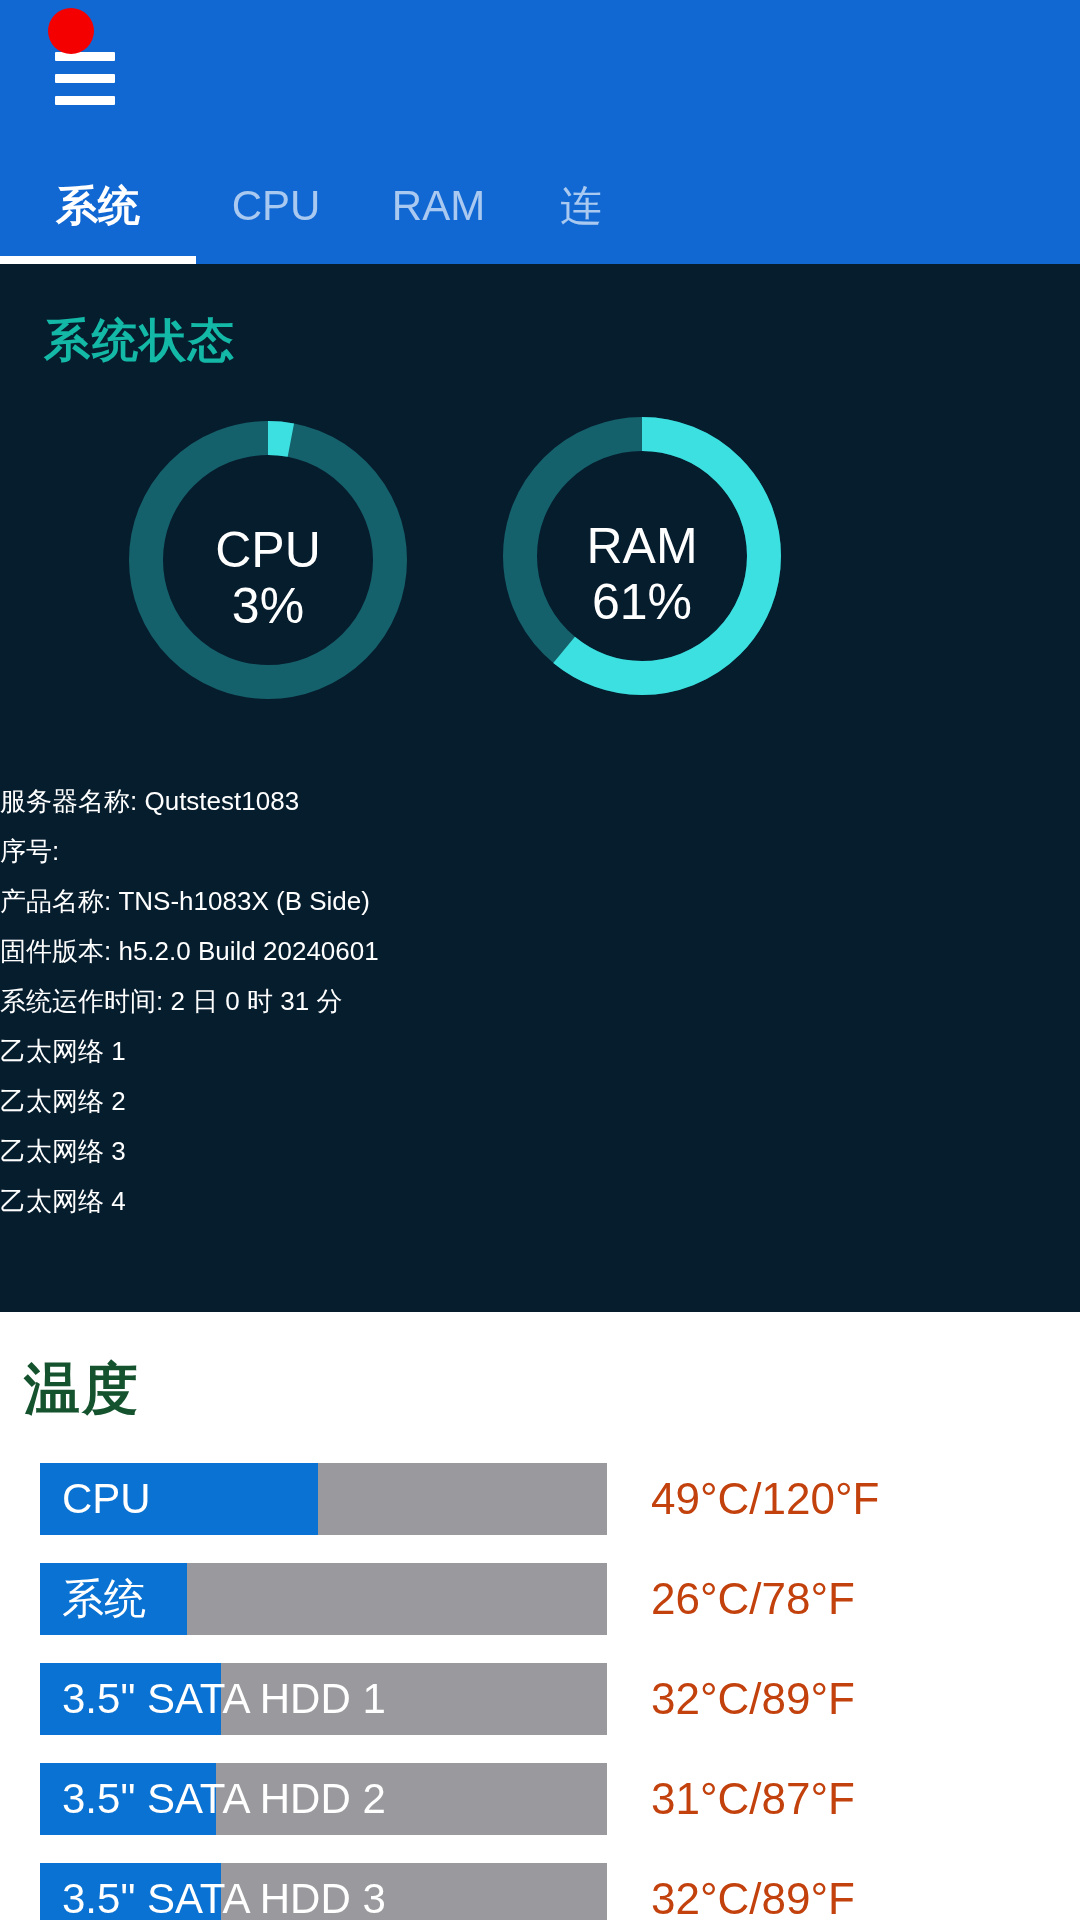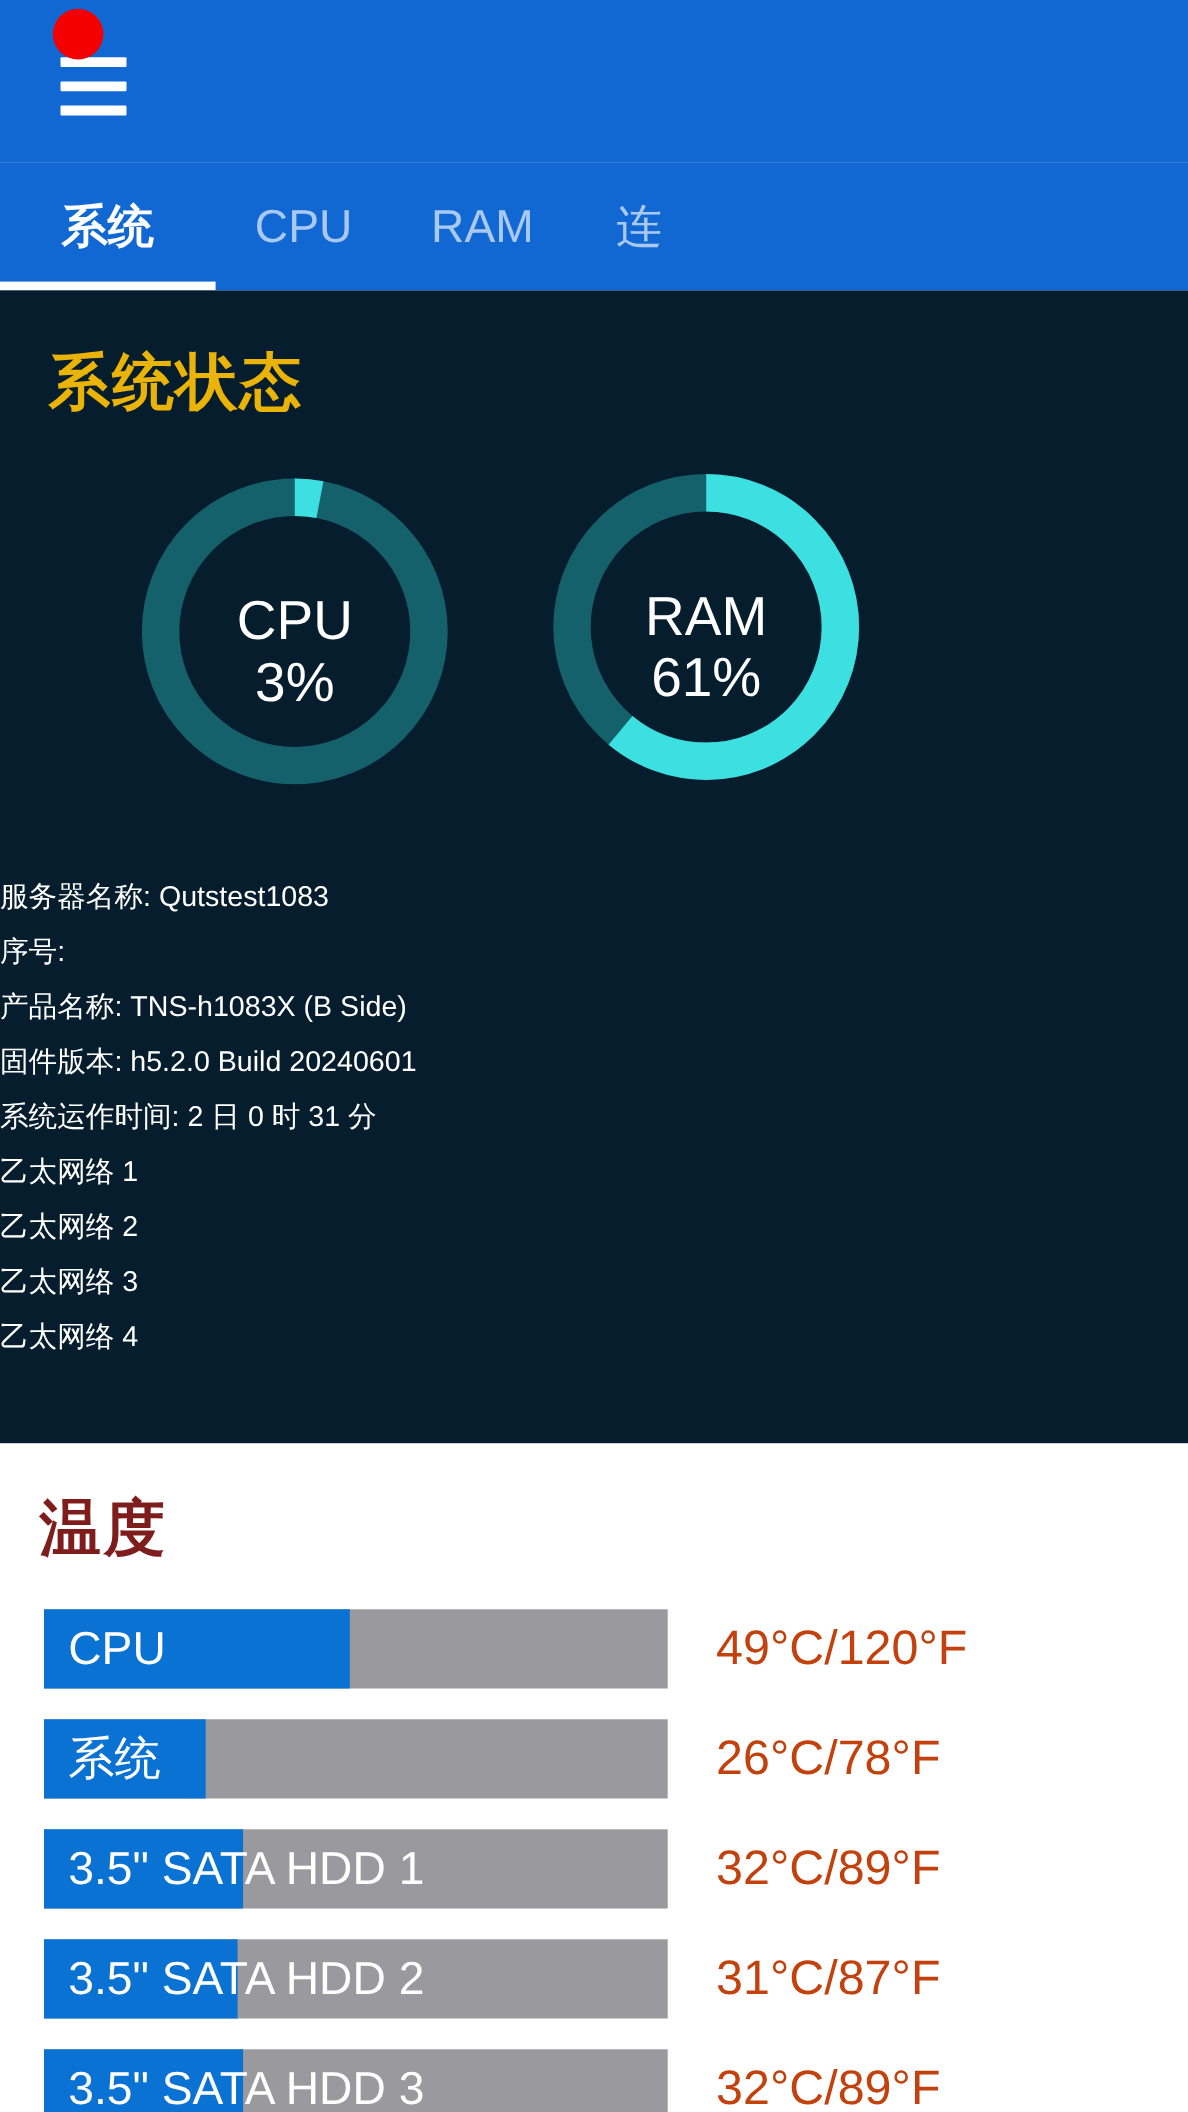--- a/index.html
+++ b/index.html
@@ -83,23 +83,23 @@
   .tab-5 { width:120px; }
 
   
   .sys-panel {
     background:#061d2e;
     padding:46px 0 36px 0;
     position:relative;
     height:1048px;
   }
   .sys-title {
-    font-size:56px;
+    font-size:46px;
     font-weight:bold;
-    color:#eab308;
+    color:#14b8a6;
     margin-left:44px;
     letter-spacing:2px;
   }
 
   .gauges {
     position:relative;
     height:340px;
     margin-top:28px;
   }
   .gauge {
@@ -129,22 +129,22 @@
   .sys-info div { white-space:nowrap; }
 
   
   .temp-section {
     background:#ffffff;
     padding-top:40px;
   }
   .temp-title {
     font-size:56px;
     font-weight:bold;
-    color:#7f1d1d;
-    margin-left:36px;
+    color:#14532d;
+    margin-left:24px;
     letter-spacing:2px;
   }
   .temp-rows { margin-top:30px; }
   .temp-row {
     display:flex;
     align-items:center;
     height:82px;
     margin-bottom:18px;
   }
   .temp-bar {

